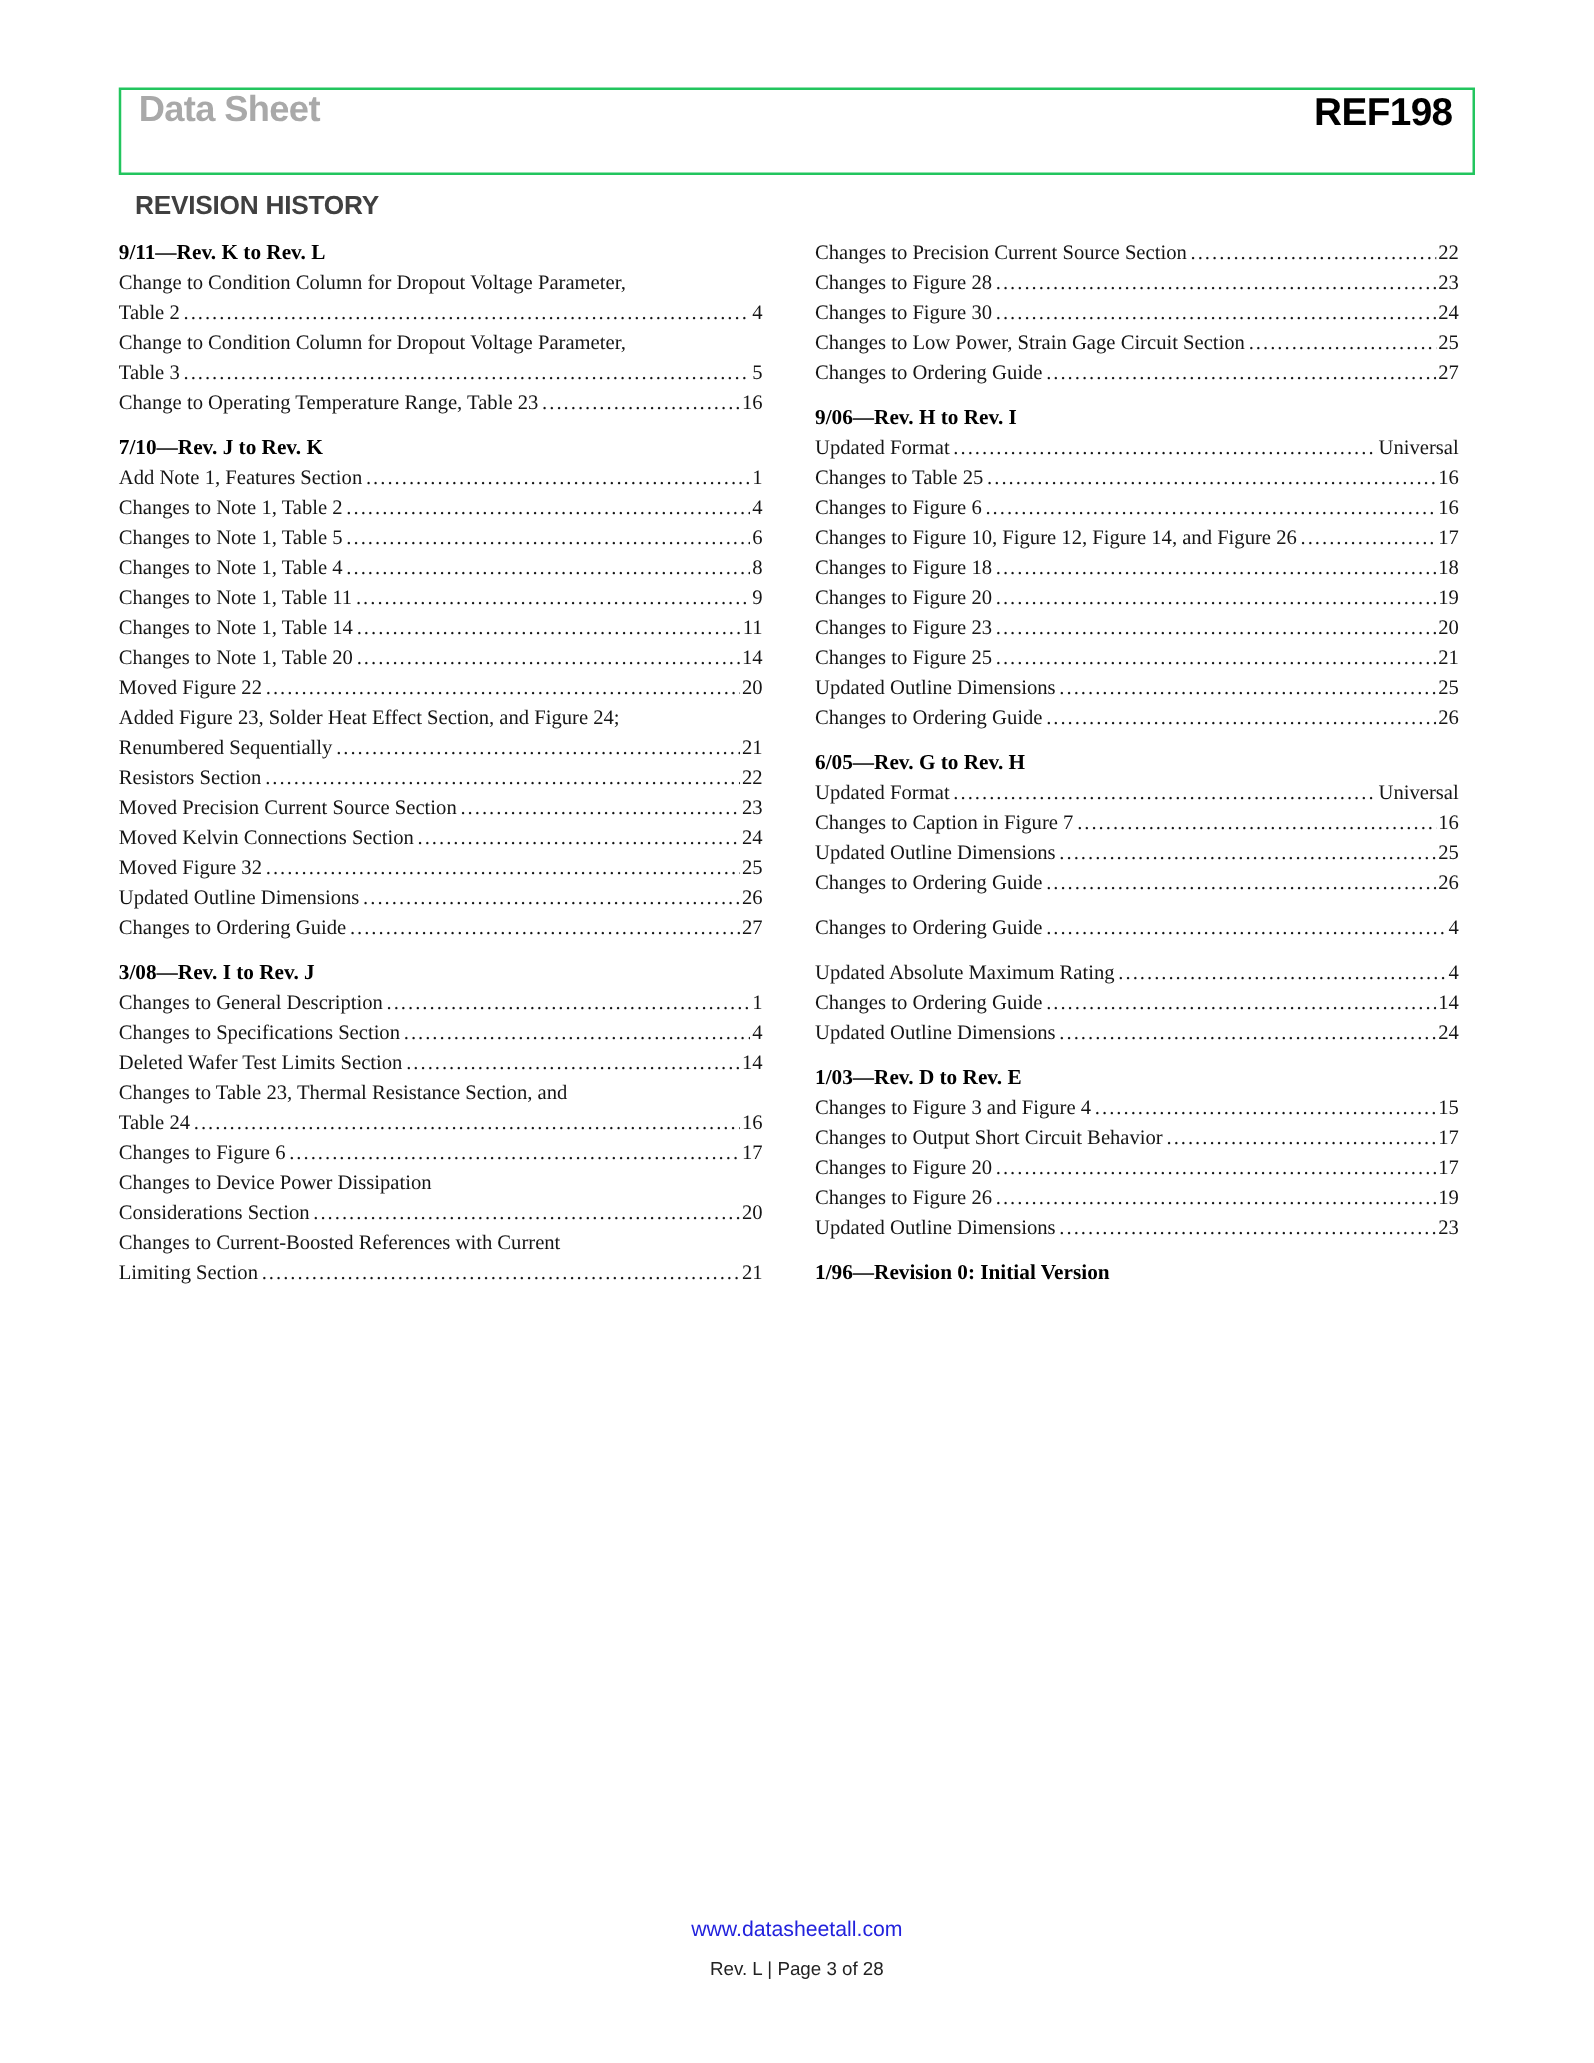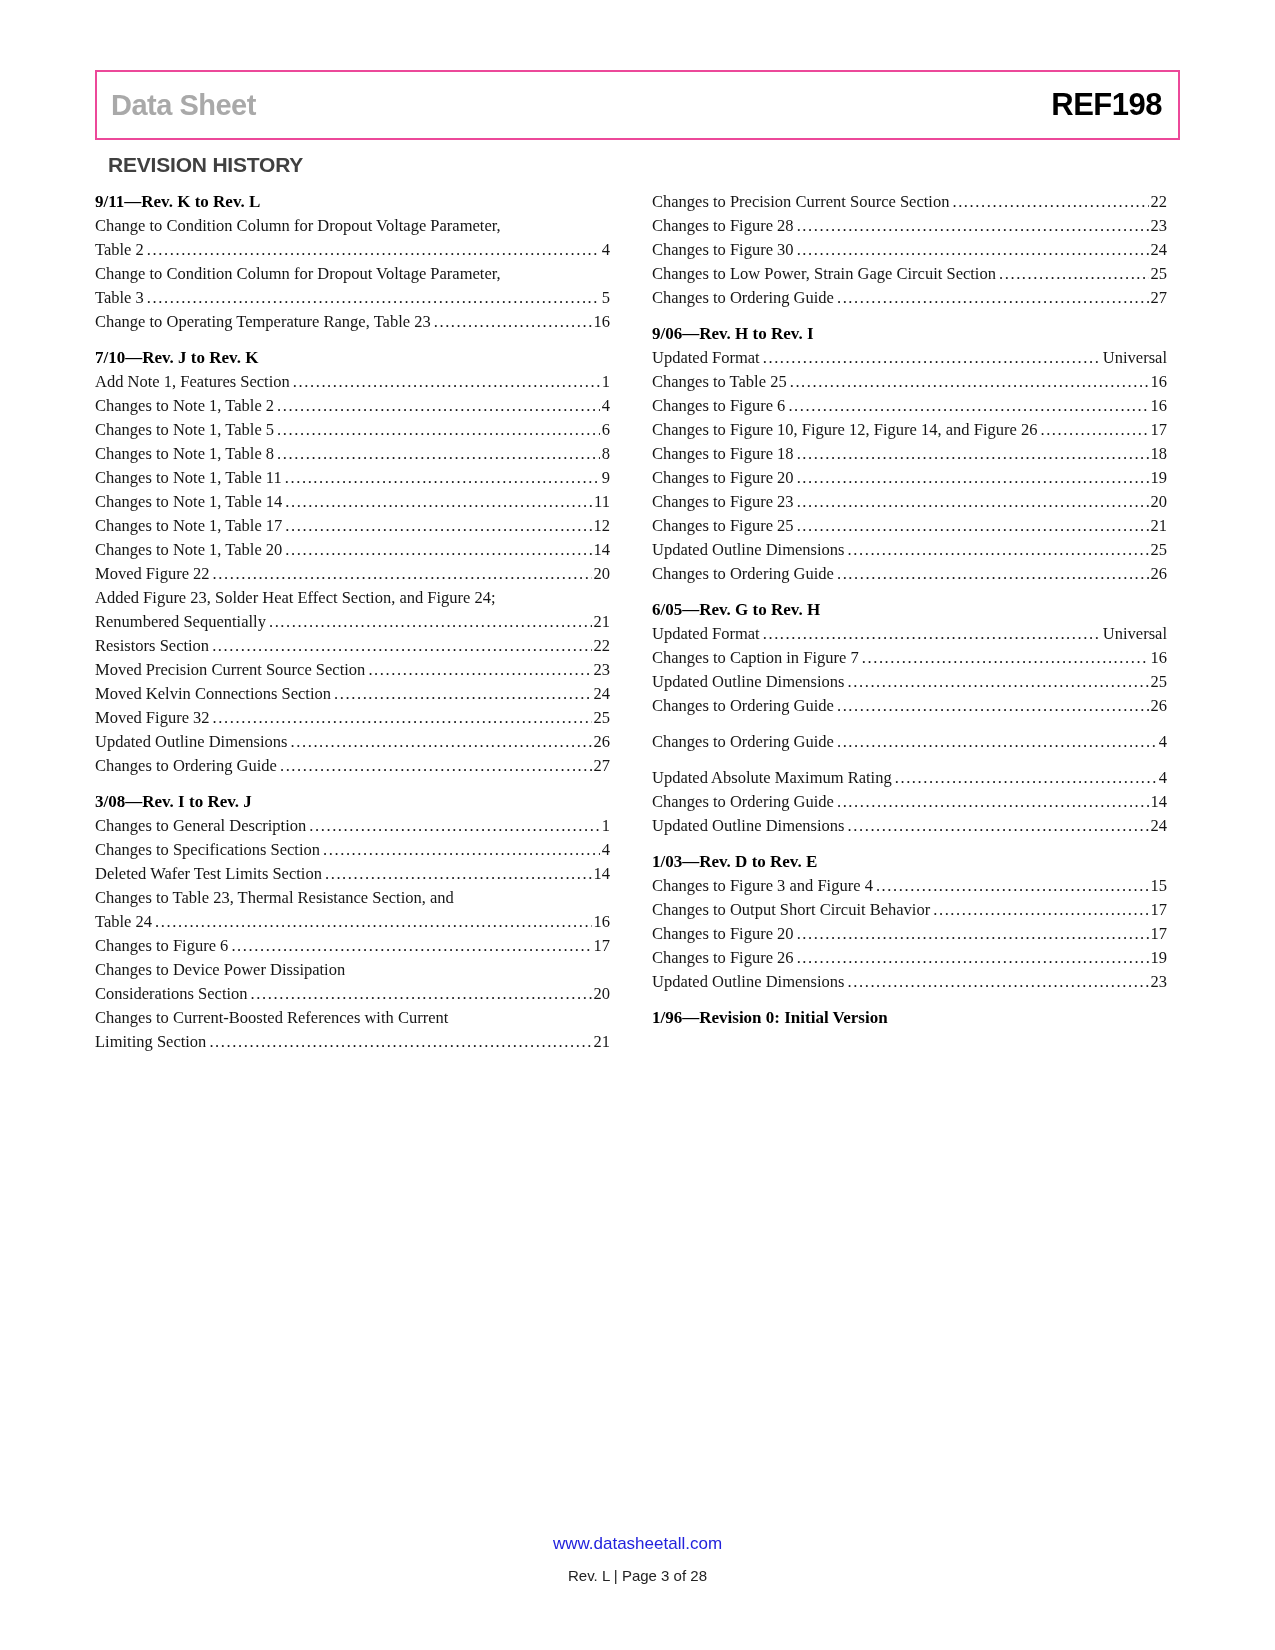--- a/index.html
+++ b/index.html
@@ -8,22 +8,22 @@
     width: 1275px; height: 1650px;
     position: relative;
     font-family: "Liberation Serif", serif;
     color: #111111;
     overflow: hidden;
   }
 
   .header-box {
     position: absolute; left: 95px; top: 70px;
     width: 1085px; height: 70px;
-    border: 2px solid #ec4899;
-    display: flex; align-items: center; justify-content: space-between;
+    border: 2px solid #22c55e;
+    display: flex; align-items: flex-start; justify-content: space-between;
     padding: 0 16px 0 14px;
     font-family: "Liberation Sans", sans-serif;
     background: #fff;
   }
   .doc-type {
     color: var(--doc_type_gray, #a9a9a9);
     font-weight: bold; font-size: 29px; letter-spacing: -0.5px;
   }
   .part-number {
     color: #000; font-weight: bold; font-size: 31px; letter-spacing: -0.5px;
@@ -139,44 +139,37 @@
         </div>
         <div class="toc-entry">
           <div class="toc-row">
             <span class="toc-text">Changes to Note 1, Table 5</span>
             <span class="toc-dots"></span>
             <span class="toc-page">6</span>
           </div>
         </div>
         <div class="toc-entry">
           <div class="toc-row">
-            <span class="toc-text">Changes to Note 1, Table 8</span>
+            <span class="toc-text">Changes to Note 1, Table 4</span>
             <span class="toc-dots"></span>
             <span class="toc-page">8</span>
           </div>
         </div>
         <div class="toc-entry">
           <div class="toc-row">
             <span class="toc-text">Changes to Note 1, Table 11</span>
             <span class="toc-dots"></span>
             <span class="toc-page">9</span>
           </div>
         </div>
         <div class="toc-entry">
           <div class="toc-row">
             <span class="toc-text">Changes to Note 1, Table 14</span>
             <span class="toc-dots"></span>
             <span class="toc-page">11</span>
-          </div>
-        </div>
-        <div class="toc-entry">
-          <div class="toc-row">
-            <span class="toc-text">Changes to Note 1, Table 17</span>
-            <span class="toc-dots"></span>
-            <span class="toc-page">12</span>
           </div>
         </div>
         <div class="toc-entry">
           <div class="toc-row">
             <span class="toc-text">Changes to Note 1, Table 20</span>
             <span class="toc-dots"></span>
             <span class="toc-page">14</span>
           </div>
         </div>
         <div class="toc-entry">

